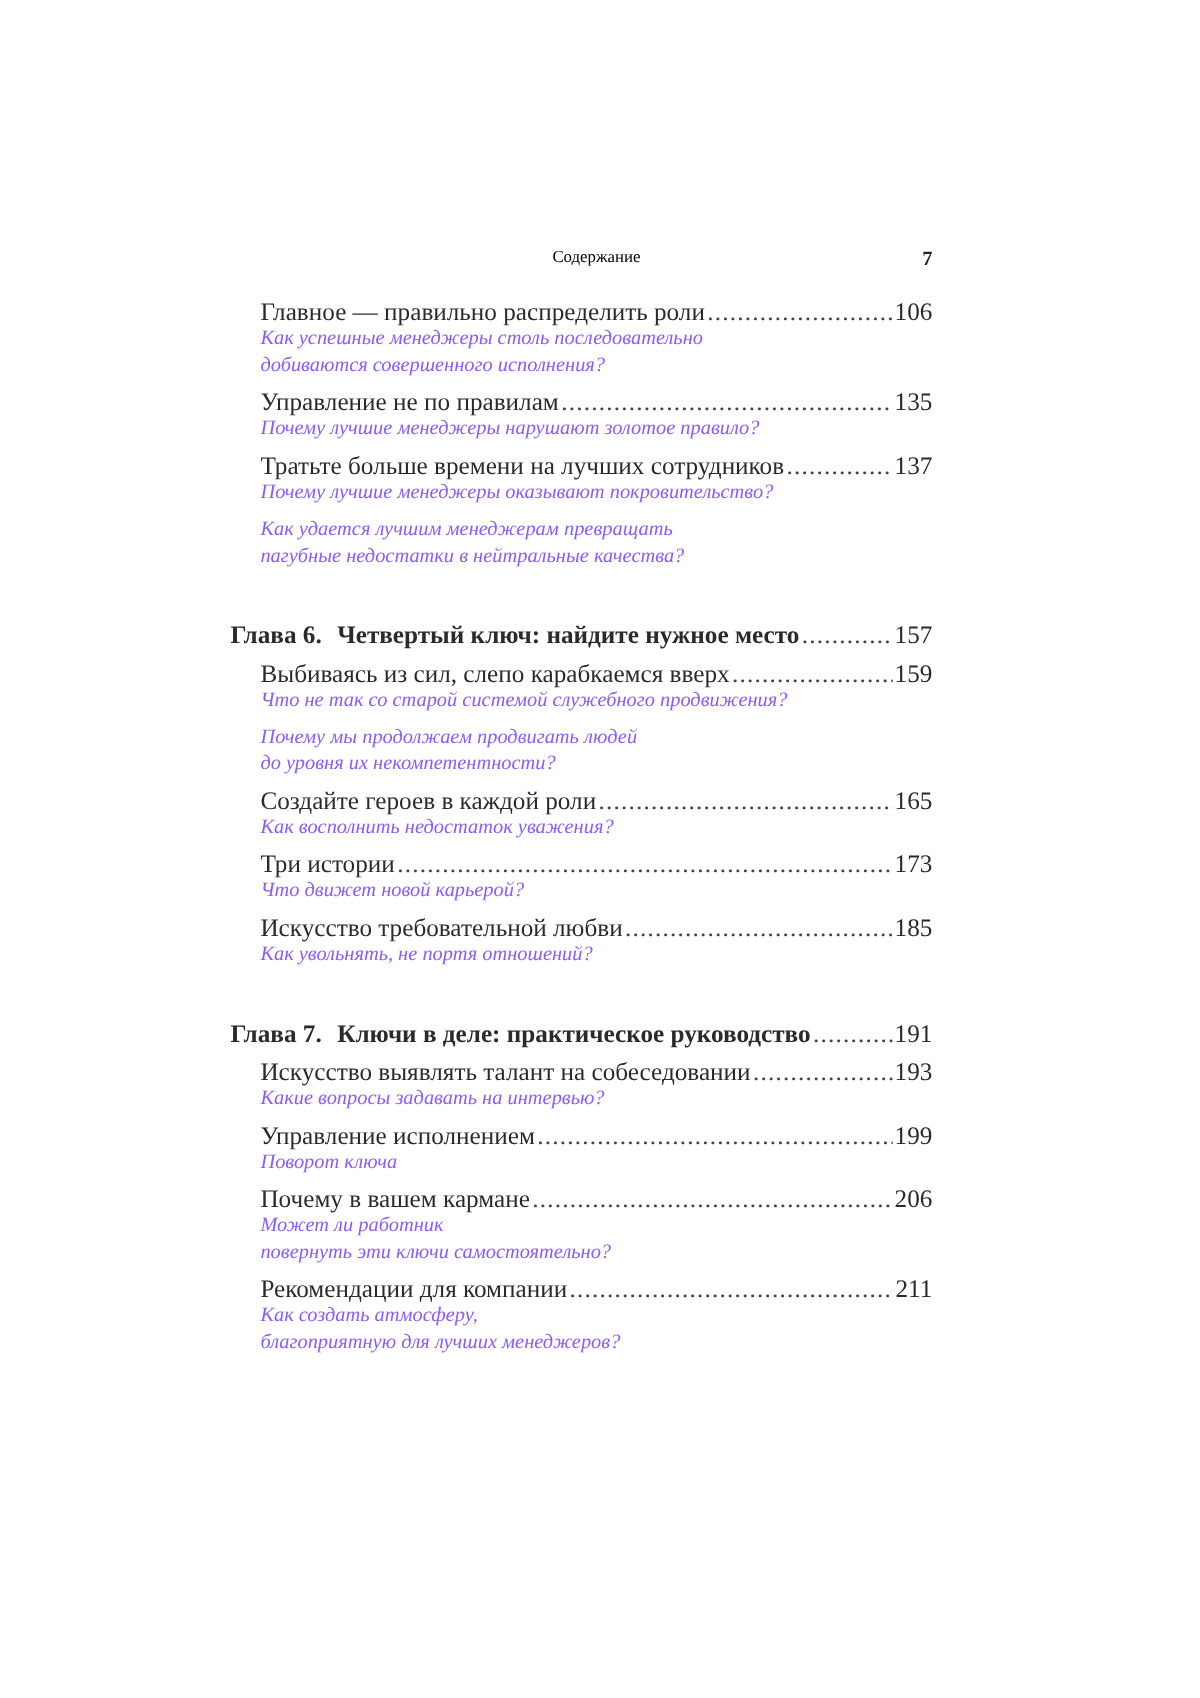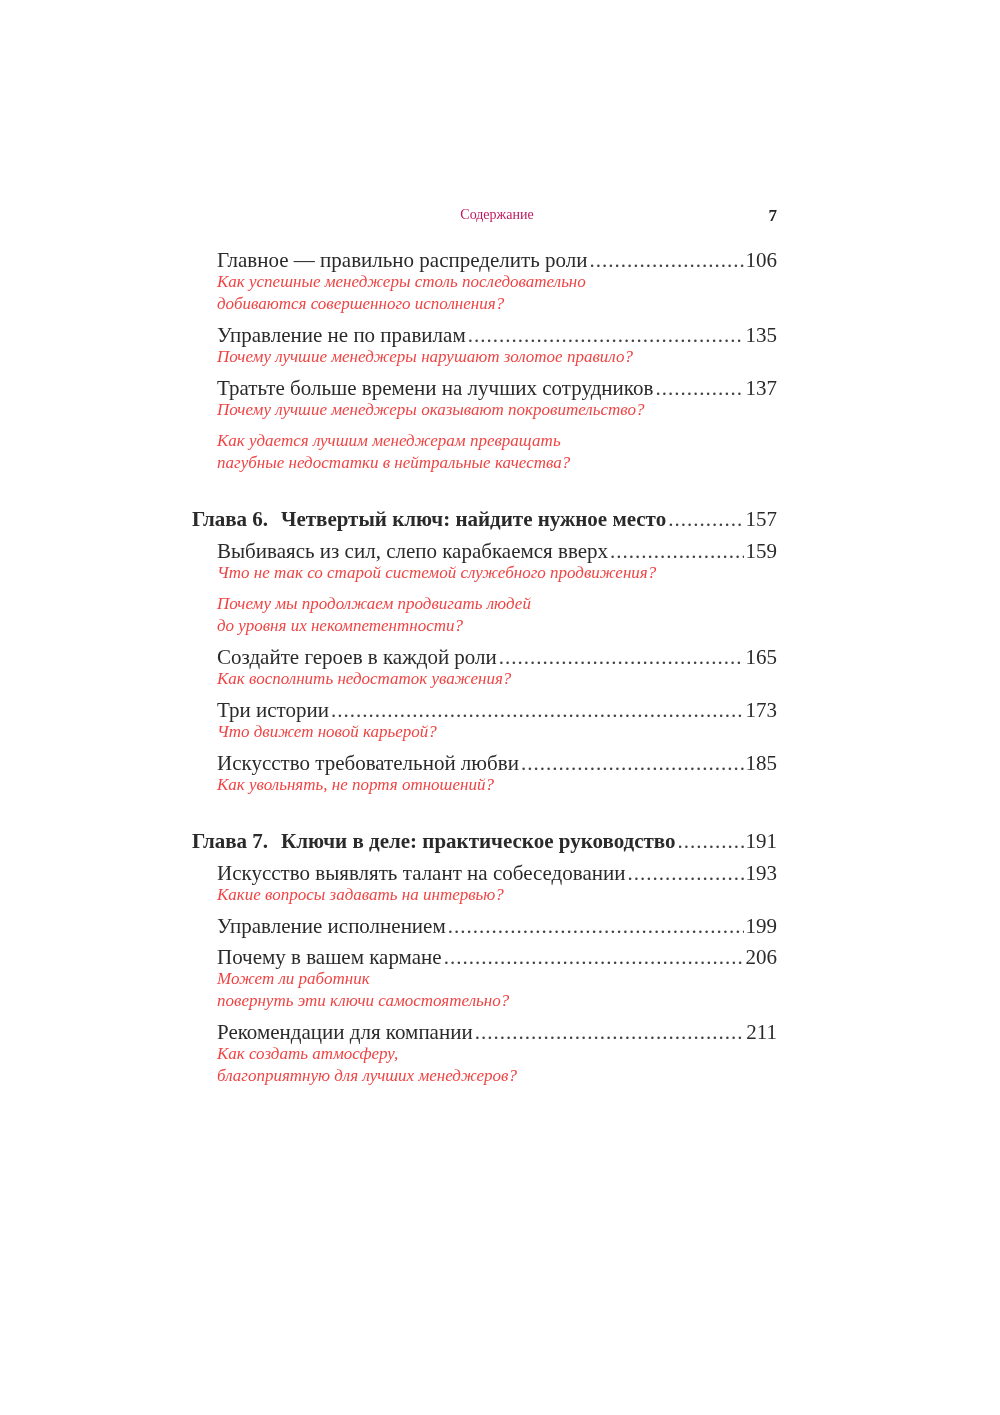--- a/index.html
+++ b/index.html
@@ -1,31 +1,31 @@
 <!DOCTYPE html>
 <html><head>
 <meta charset="utf-8">
 <style>
   html, body { margin: 0; padding: 0; background: #ffffff; }
   body { width: 1000px; height: 1415px; position: relative; overflow: hidden;
          font-family: "Liberation Serif", "DejaVu Serif", serif; color: #2a2a2a; }
   .page { position: absolute; left: 0; top: 0; width: 1000px; height: 1415px; }
   .running-head { position: absolute; top: 207px; left: 217px; width: 560px; height: 20px; }
   .running-head .title { position: absolute; left: 0; right: 0; text-align: center;
-         font-size: 14px; color: #be185d; }
+         font-size: 14px; color: #000000; }
   .running-head .folio { position: absolute; right: 0; top: -1px; font-size: 17px; font-weight: bold; color: #222; }
   .toc { position: absolute; top: 249px; left: 192px; width: 585px; }
   .line { position: relative; display: flex; align-items: baseline; font-size: 21px; line-height: 22px; white-space: nowrap; justify-content: flex-end; }
   .line .t { flex: 0 0 auto; padding-right: 2px; }
   .line .dots { flex: 1 1 auto; overflow: hidden; color: #444; letter-spacing: 1px; }
   .line .dots::after { content: "..................................................................................................................................................................................................."; }
   .line .p { flex: 0 0 auto; padding-left: 2px; }
   .entry { margin-left: 25px; margin-bottom: 9px; }
-  .sub { font-style: italic; font-size: 17px; line-height: 22px; color: #ef4444; }
-  .chapter { margin-top: 34px; margin-bottom: 10px; font-weight: bold; }
+  .sub { font-style: italic; font-size: 17px; line-height: 22px; color: #8b5cf6; }
+  .chapter { margin-top: 44px; margin-bottom: 10px; font-weight: bold; }
   .chapter .num { display: inline-block; width: 89px; }
   .chapter .dots, .chapter .p { font-weight: normal; }
 </style>
 </head>
 <body>
 
 <div class="page">
   <div class="running-head">
     <div class="title">Содержание</div>
     <div class="folio">7</div>
@@ -117,20 +117,21 @@
           <span class="p">193</span>
         </div>
       <div class="sub">Какие вопросы задавать на интервью?</div>
     </div>
     <div class="entry">
       <div class="line">
           <span class="t">Управление исполнением </span>
           <span class="dots"></span>
           <span class="p">199</span>
         </div>
+      <div class="sub">Поворот ключа</div>
     </div>
     <div class="entry">
       <div class="line">
           <span class="t">Почему в вашем кармане </span>
           <span class="dots"></span>
           <span class="p">206</span>
         </div>
       <div class="sub">Может ли работник</div>
       <div class="sub">повернуть эти ключи самостоятельно?</div>
     </div>

